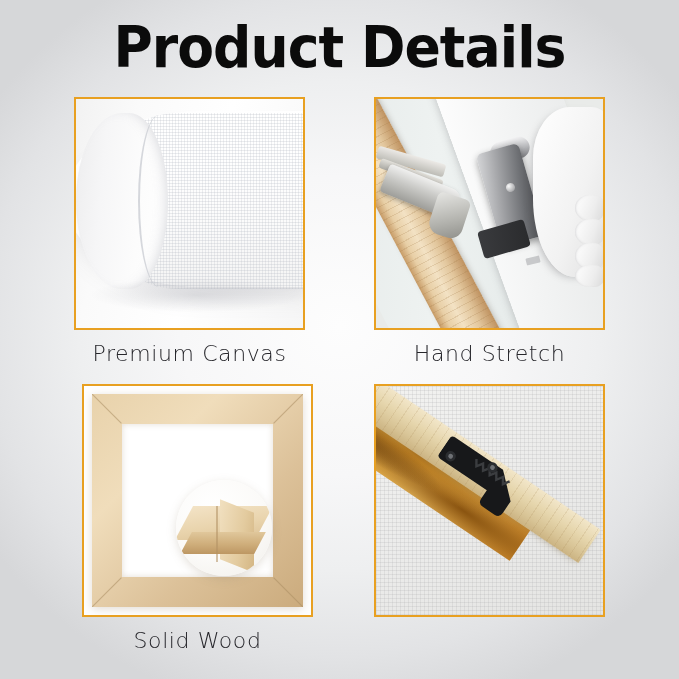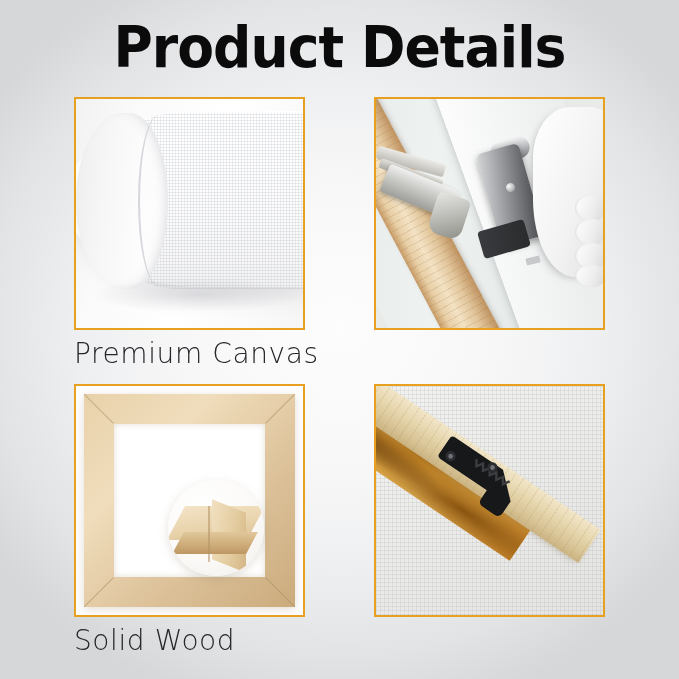--- a/index.html
+++ b/index.html
@@ -52,39 +52,40 @@
     left: 74px;
     width: 531px;
     height: 554px;
   }
   .cell {
     position: absolute;
     width: 231px;
   }
   .cell.c1 { left: 0;     top: 0; }
   .cell.c2 { left: 300px; top: 0; }
-  .cell.c3 { left: 0;     top: 287px; }
+  .cell.c3 { left: 8px;     top: 287px; }
   .cell.c4 { left: 300px; top: 287px; }
 
   .panel {
     position: relative;
     width: 231px;
     height: 233px;
     border: 2px solid #e8a021;
     box-sizing: border-box;
     overflow: hidden;
     background: #ffffff;
   }
   .cell.c3 .panel, .cell.c4 .panel { height: 233px; }
 
   .caption {
     margin-top: 9px;
+    text-align: center;
     font-family: "DejaVu Sans", sans-serif;
     font-weight: 300;
-    font-size: 28px;
+    font-size: 22px;
     line-height: 30px;
     letter-spacing: 0.6px;
     color: #26262b;
     white-space: nowrap;
   }
 
   .media {
     position: absolute;
     inset: 0;
     overflow: hidden;
@@ -455,20 +456,21 @@
           <div class="p2-stapler-screw"></div>
           <div class="p2-stapler-foot"></div>
           <div class="p2-staple"></div>
           <div class="p2-glove"></div>
           <div class="p2-finger p2-f1"></div>
           <div class="p2-finger p2-f2"></div>
           <div class="p2-finger p2-f3"></div>
           <div class="p2-finger p2-f4"></div>
         </div>
       </div>
+      <div class="caption">Hand Stretch</div>
     </div>
 
     <div class="cell c3">
       <div class="panel">
         <div class="media">
           <div class="p3-bg"></div>
           <div class="p3-frame"></div>
           <div class="p3-frame-inner"></div>
           <div class="p3-mitre">
             <svg viewBox="0 0 215 217" preserveAspectRatio="none" aria-hidden="true">

